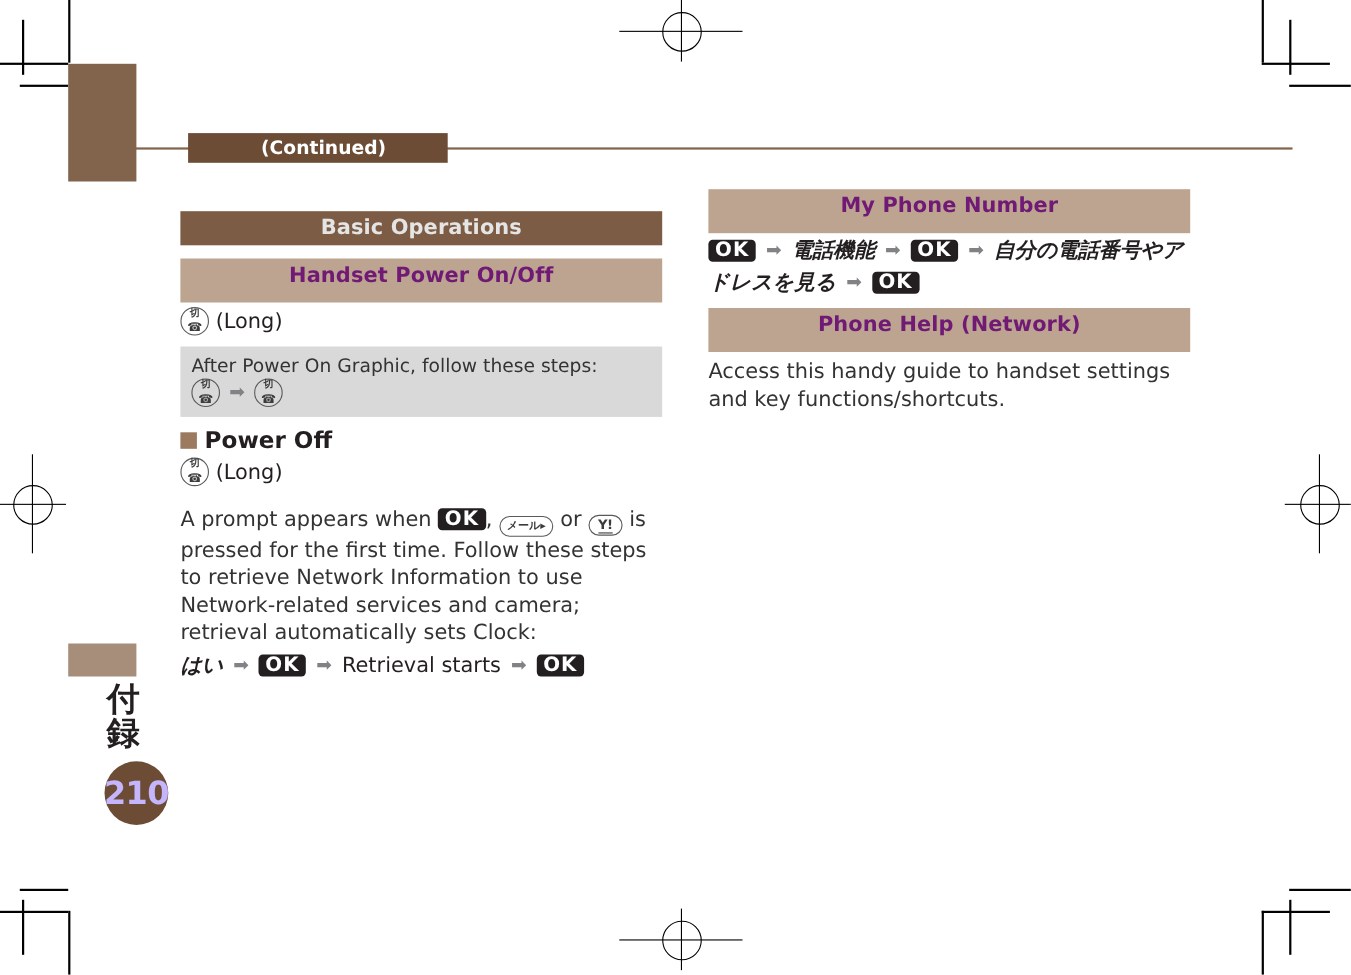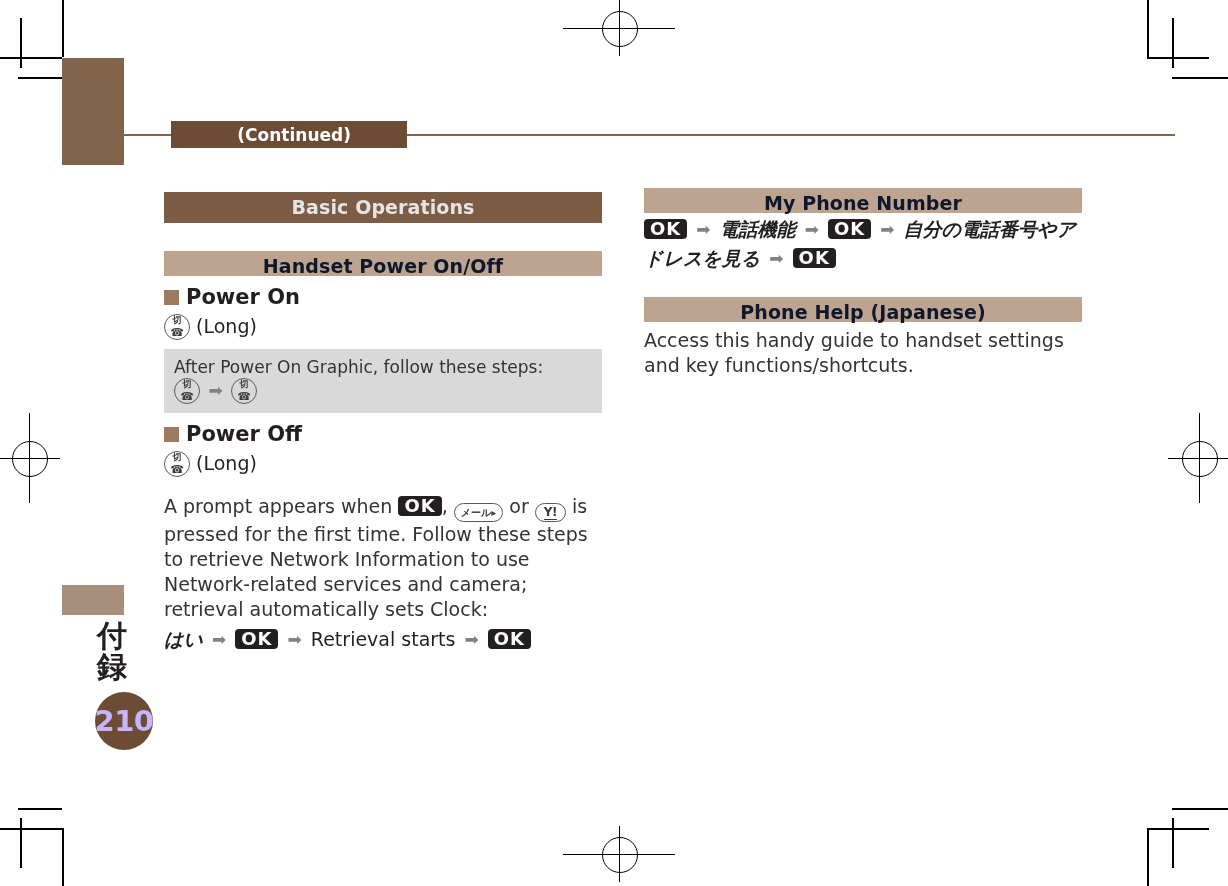--- a/index.html
+++ b/index.html
@@ -118,25 +118,24 @@
   .bar-dark {
     background: #7c5c44;
     color: #e5e5e5;
     font-size: 19px;
     line-height: 31px;
     height: 31px;
     margin-top: 20px;
   }
   .bar-light {
     background: #bda491;
-    color: #0f172a;
+    color: #701a75;
     font-size: 19px;
     line-height: 31px;
-    height: 25px;
-    margin-top: 16px;
+    height: 40px;
   }
   .sp8  { height: 8px; }
   .sp10 { height: 10px; }
   .sp12 { height: 12px; }
 
   
   .subhead {
     display: flex;
     align-items: center;
     font-size: 21px;
@@ -306,24 +305,20 @@
   <div class="continued-bar">(Continued)</div>
 
   <div class="col col-left">
 
     <div class="bar bar-dark">Basic Operations</div>
 
     <div class="sp12"></div>
 
     <div class="bar bar-light">Handset Power On/Off</div>
 
-    <div class="subhead">
-      <span class="sq"></span>
-      <span>Power On</span>
-    </div>
 
     <div class="steps-line">
       <span class="key-circle">
         <span class="t">切</span>
         <span class="b">☎</span>
       </span>
       <span>(Long)</span>
     </div>
 
     <div class="note">
@@ -384,20 +379,20 @@
       <span class="arrow">➡</span>
       <span class="key-ok">OK</span>
       <span class="arrow">➡</span>
       <span class="jp">自分の電話番号やアドレスを見る</span>
       <span class="arrow">➡</span>
       <span class="key-ok">OK</span>
     </div>
 
     <div class="sp8"></div>
 
-    <div class="bar bar-light">Phone Help (Japanese)</div>
+    <div class="bar bar-light">Phone Help (Network)</div>
 
     <div class="body-text" style="margin-top:6px;">Access this handy guide to handset settings and key functions/shortcuts.</div>
 
 
   </div>
 
 </div>
 
 </body></html>

